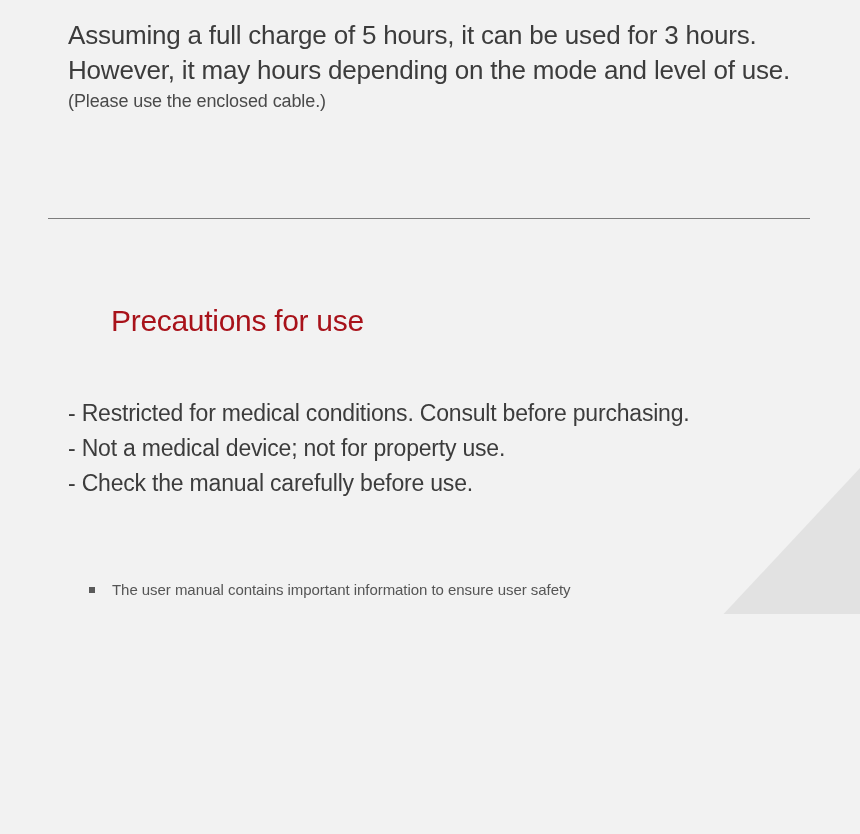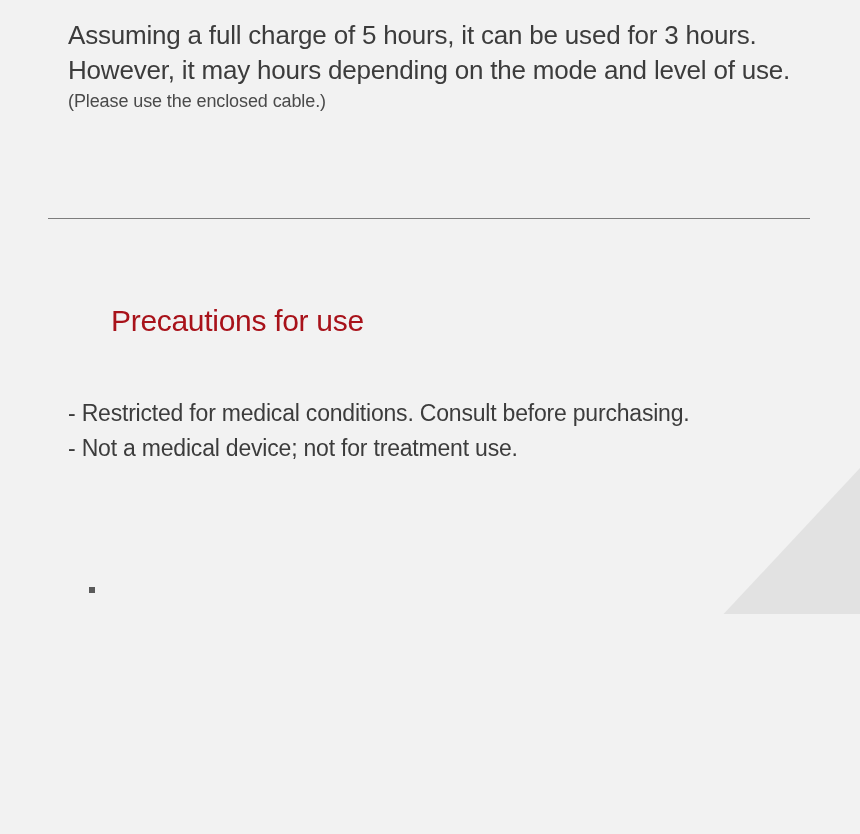--- a/index.html
+++ b/index.html
@@ -140,25 +140,27 @@
       <div class="intro-line">However, it may hours depending on the mode and level of use.</div>
       <div class="intro-note">(Please use the enclosed cable.)</div>
     </div>
 
     <div class="divider divider-top"></div>
 
     <div class="section-title">Precautions for use</div>
 
     <ul class="warning-list">
       <li class="warning-item">- Restricted for medical conditions. Consult before purchasing.</li>
-      <li class="warning-item">- Not a medical device; not for treatment use.</li>
+      <li class="warning-item">- Not a medical device; not for property use.</li>
+      <li class="warning-item">- Check the manual carefully before use.</li>
     </ul>
 
     <div class="subnote">
       <span class="subnote-marker"></span>
       <div class="subnote-text">
+        <span>The user manual contains important information to ensure user safety</span>
       </div>
     </div>
 
     <div class="divider divider-bottom"></div>
 
   </div>
 </div>
 
 </body></html>

